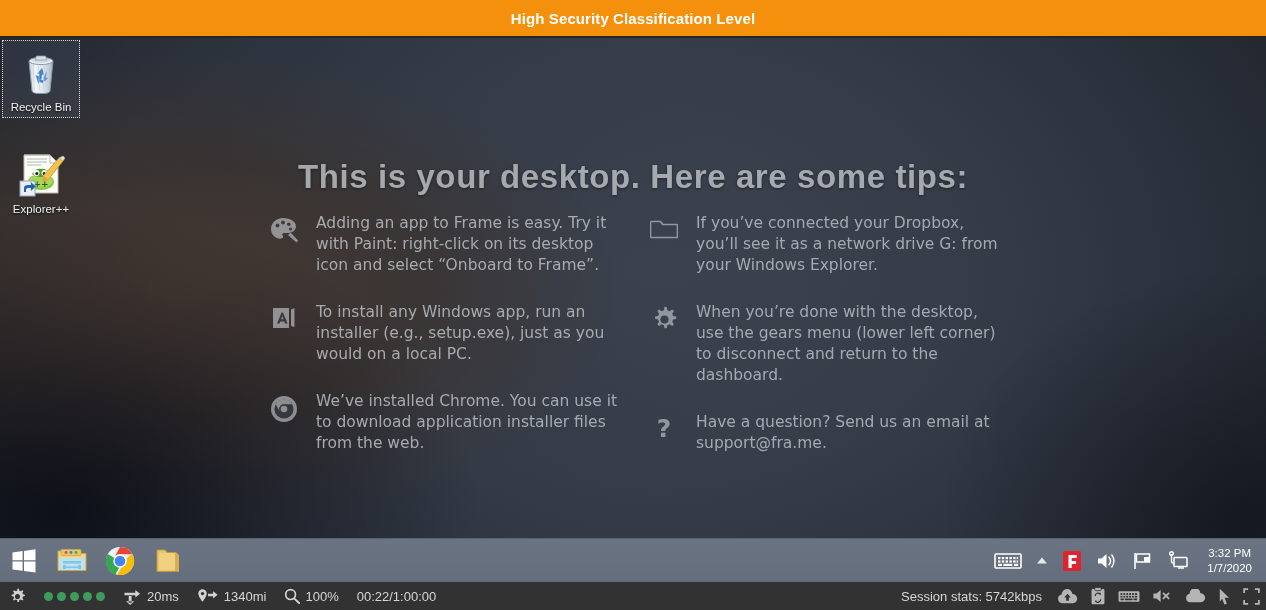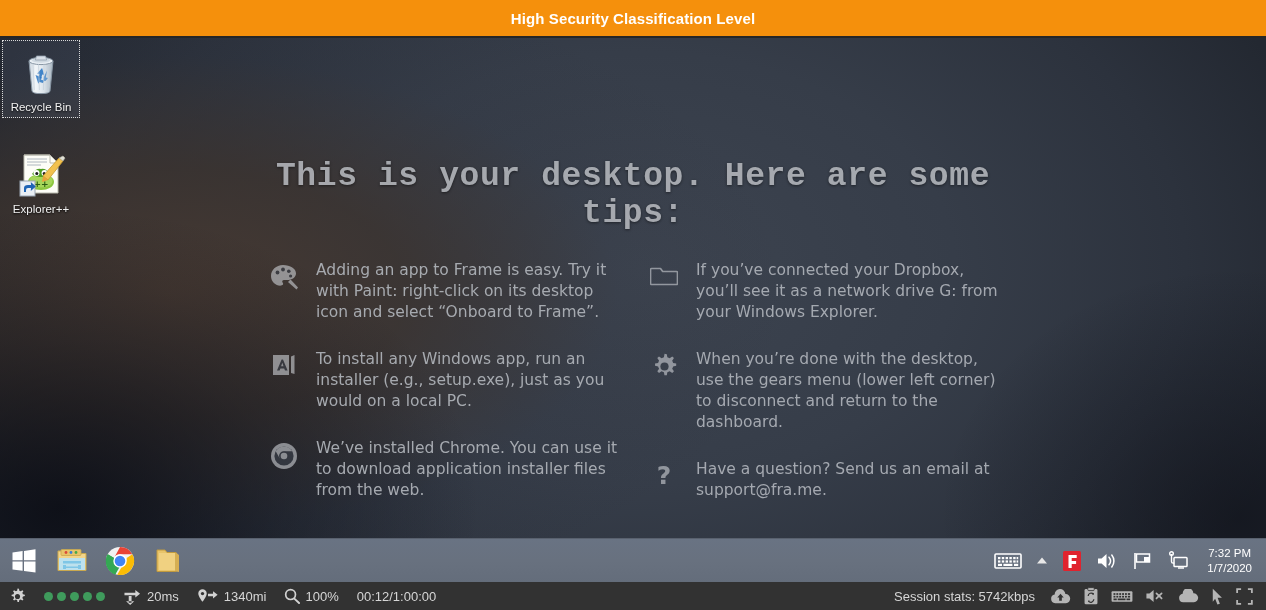--- a/index.html
+++ b/index.html
@@ -87,23 +87,23 @@
     left: 268px; top: 120px;
     width: 730px;
     z-index: 2;
   }
   #tips-heading {
     text-align: center;
     color: #b9bcc1;
     font-size: 33px;
     font-weight: bold;
     letter-spacing: 0.6px;
-    font-family: Liberation Mono, monospace;
+    font-family: Liberation Sans, sans-serif;
     text-shadow: 0 1px 3px rgba(0,0,0,0.55);
-    margin-bottom: 28px;
+    margin-bottom: 17px;
     opacity: 0.85;
   }
   #tips-columns {
     display: flex;
     gap: 30px;
   }
   .tips-col { width: 350px; }
   .tip {
     display: flex;
     gap: 16px;
@@ -181,21 +181,21 @@
   }
   #statusbar .sb-text { color: #d6d6d6; }
   #signal-dots { display: flex; gap: 4px; align-items: center; }
   #signal-dots .dot {
     width: 9px; height: 9px; border-radius: 50%;
     background: #3f9b5c;
   }
   #sb-right {
     margin-left: auto;
     display: flex; align-items: center;
-    padding-right: 7px;
+    padding-right: 0;
   }
   .sb-icon {
     padding: 0 6px;
     display: flex; align-items: center; justify-content: center;
     opacity: 0.82;
   }
   svg { display: block; }
 </style>
 </head>
 <body>
@@ -446,21 +446,21 @@
       <div class="tray-icon">
         <svg width="22" height="20" viewBox="0 0 22 20">
           <rect x="6" y="6.5" width="13" height="9" rx="0.8" fill="none" stroke="#ffffff" stroke-width="1.5"></rect>
           <path d="M10 17 h6" stroke="#ffffff" stroke-width="1.5"></path>
           <path d="M3.5 3 v7.5 a1.6 1.6 0 0 0 1.6 1.6 h1.2" fill="none" stroke="#ffffff" stroke-width="1.4"></path>
           <circle cx="3.5" cy="2.6" r="1.8" fill="none" stroke="#ffffff" stroke-width="1.4"></circle>
         </svg>
       </div>
 
       <div id="tray-clock">
-        <div>7:32 PM</div>
+        <div>3:32 PM</div>
         <div>1/7/2020</div>
       </div>
     </div>
   </div>
 
   <div id="statusbar">
 
     <div class="sb-group">
       <svg width="17" height="17" viewBox="0 0 18 18">
         <path d="M9 0.6 l1.55 0.24 0.37 2.05 a6.1 6.1 0 0 1 1.52 0.63 l1.72 -1.19 1.12 1.1 -1.19 1.72 a6.1 6.1 0 0 1 0.63 1.52 l2.05 0.37 0 1.56 -2.05 0.37 a6.1 6.1 0 0 1 -0.63 1.52 l1.19 1.72 -1.12 1.12 -1.72 -1.19 a6.1 6.1 0 0 1 -1.52 0.63 l-0.37 2.05 -1.56 0 -0.37 -2.05 a6.1 6.1 0 0 1 -1.52 -0.63 l-1.72 1.19 -1.12 -1.12 1.19 -1.72 a6.1 6.1 0 0 1 -0.63 -1.52 l-2.05 -0.37 0 -1.56 2.05 -0.37 a6.1 6.1 0 0 1 0.63 -1.52 l-1.19 -1.72 1.12 -1.1 1.72 1.19 a6.1 6.1 0 0 1 1.52 -0.63 l0.37 -2.05 Z" fill="#d2d2d2"></path>
@@ -497,21 +497,21 @@
 
     <div class="sb-group">
       <svg width="16" height="16" viewBox="0 0 17 17">
         <circle cx="7" cy="7" r="5.2" fill="none" stroke="#d2d2d2" stroke-width="1.8"></circle>
         <path d="M11 11.3 L16 16" stroke="#d2d2d2" stroke-width="2" stroke-linecap="round"></path>
       </svg>
       <span class="sb-text">100%</span>
     </div>
 
     <div class="sb-group">
-      <span class="sb-text">00:12/1:00:00</span>
+      <span class="sb-text">00:22/1:00:00</span>
     </div>
 
     <div id="sb-right">
 
       <div class="sb-group">
         <span class="sb-text">Session stats: 5742kbps</span>
       </div>
 
 
       <div class="sb-icon">

